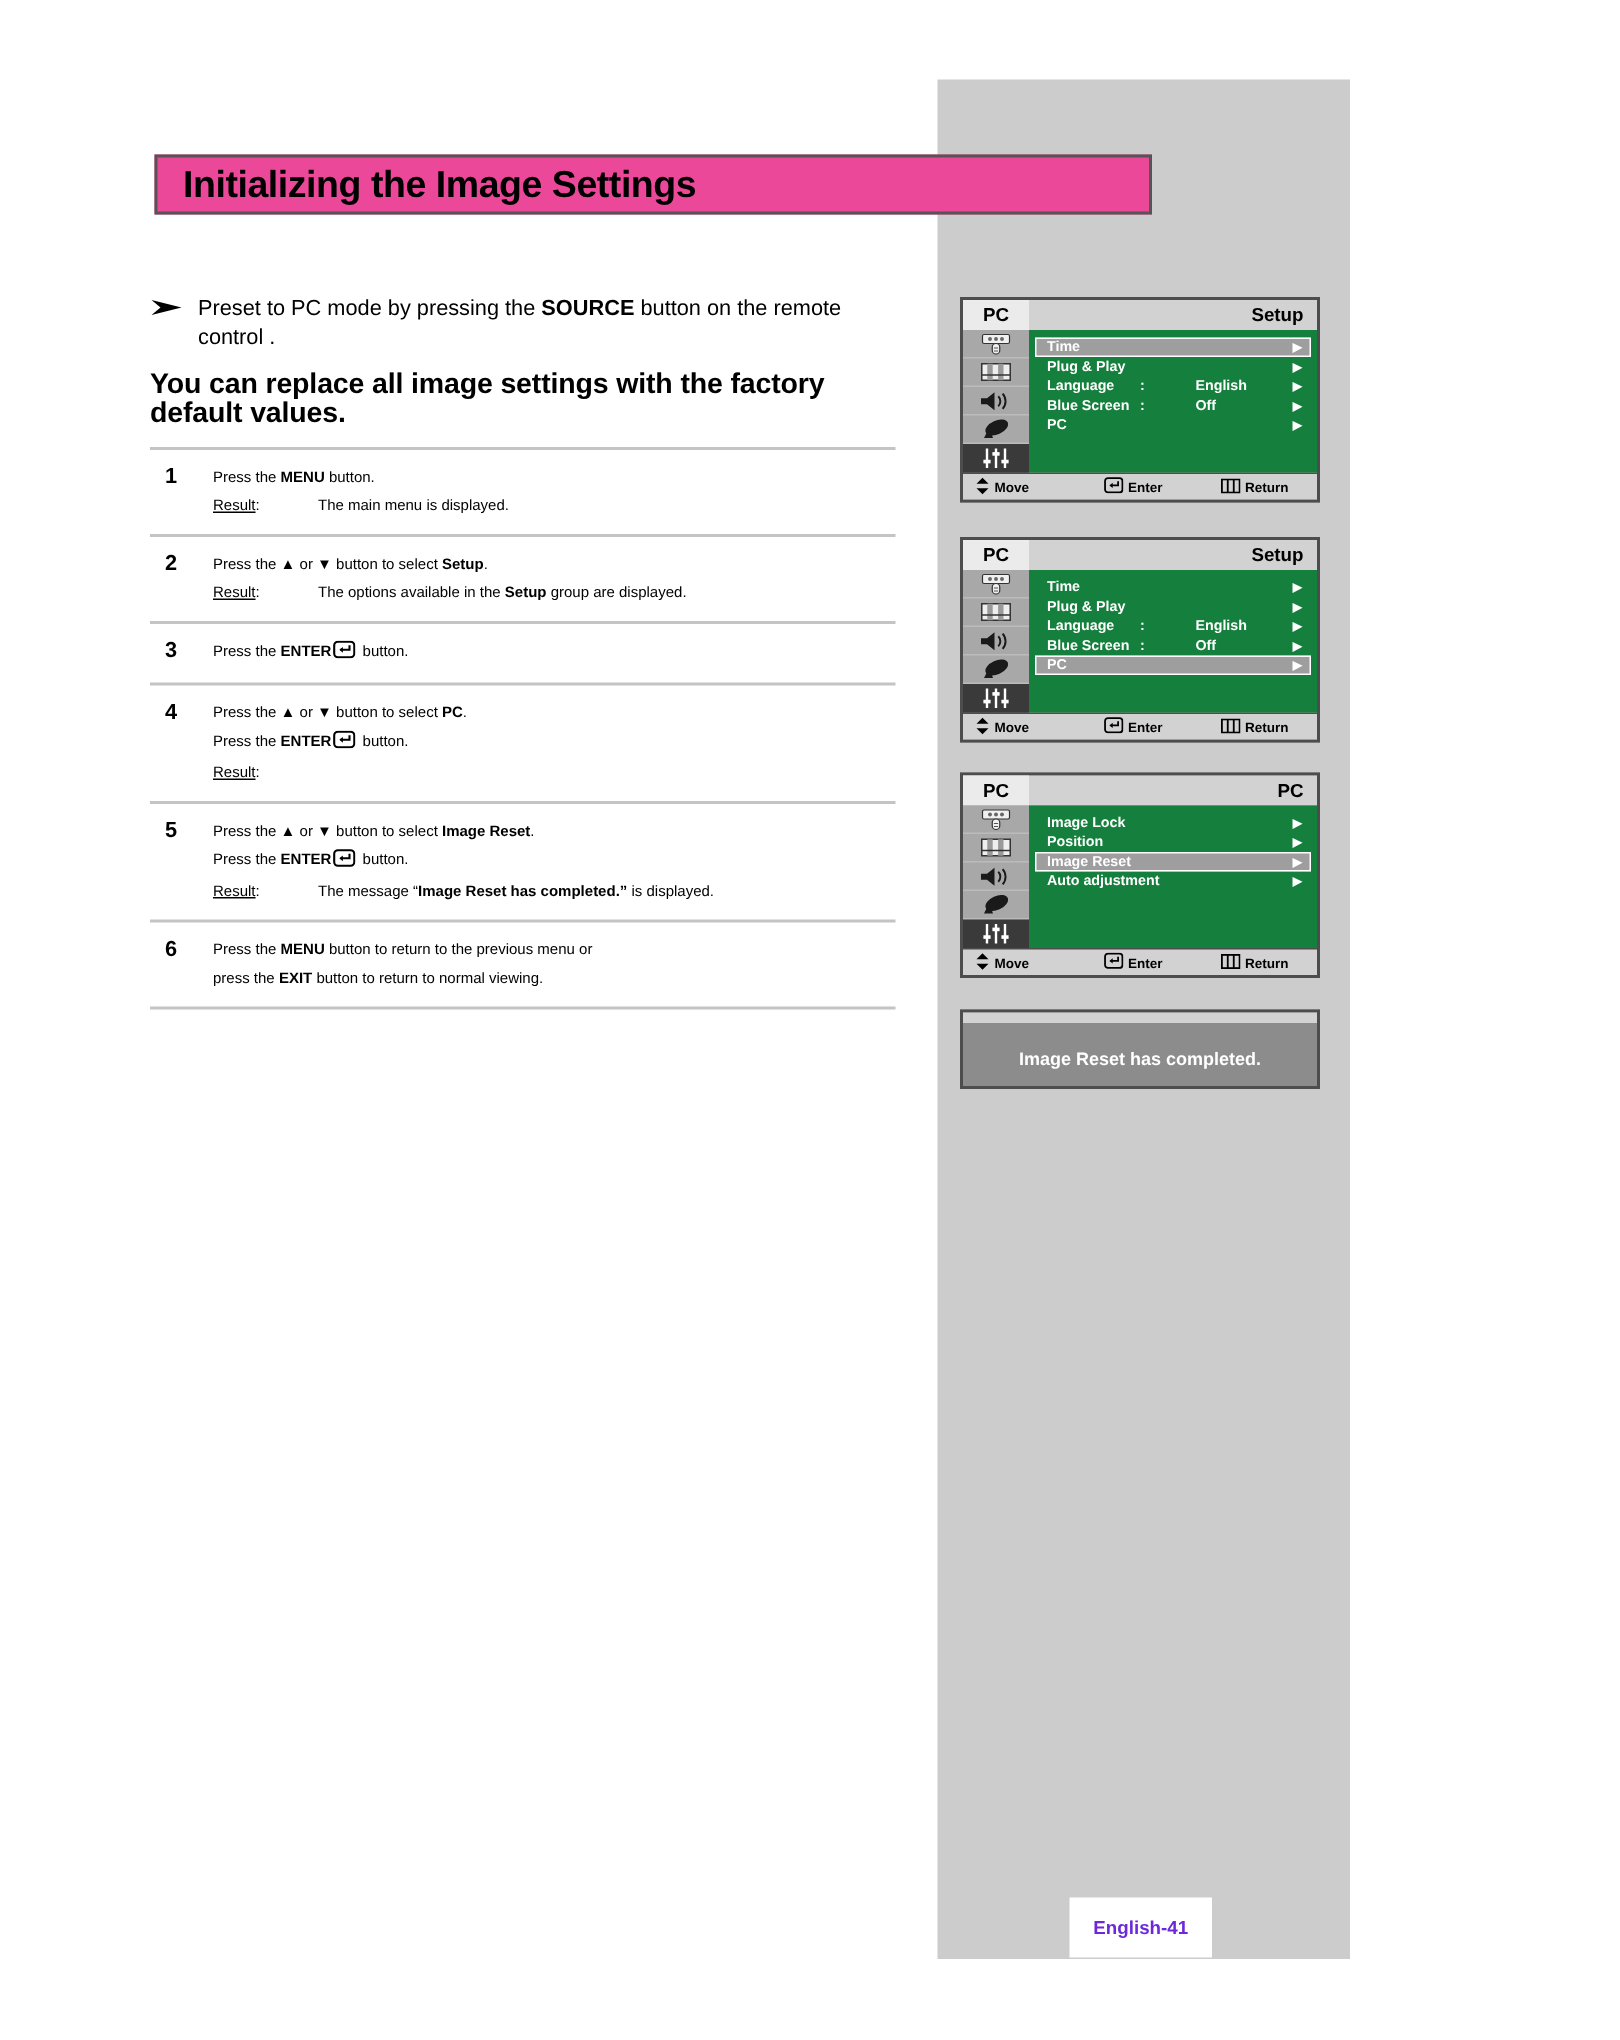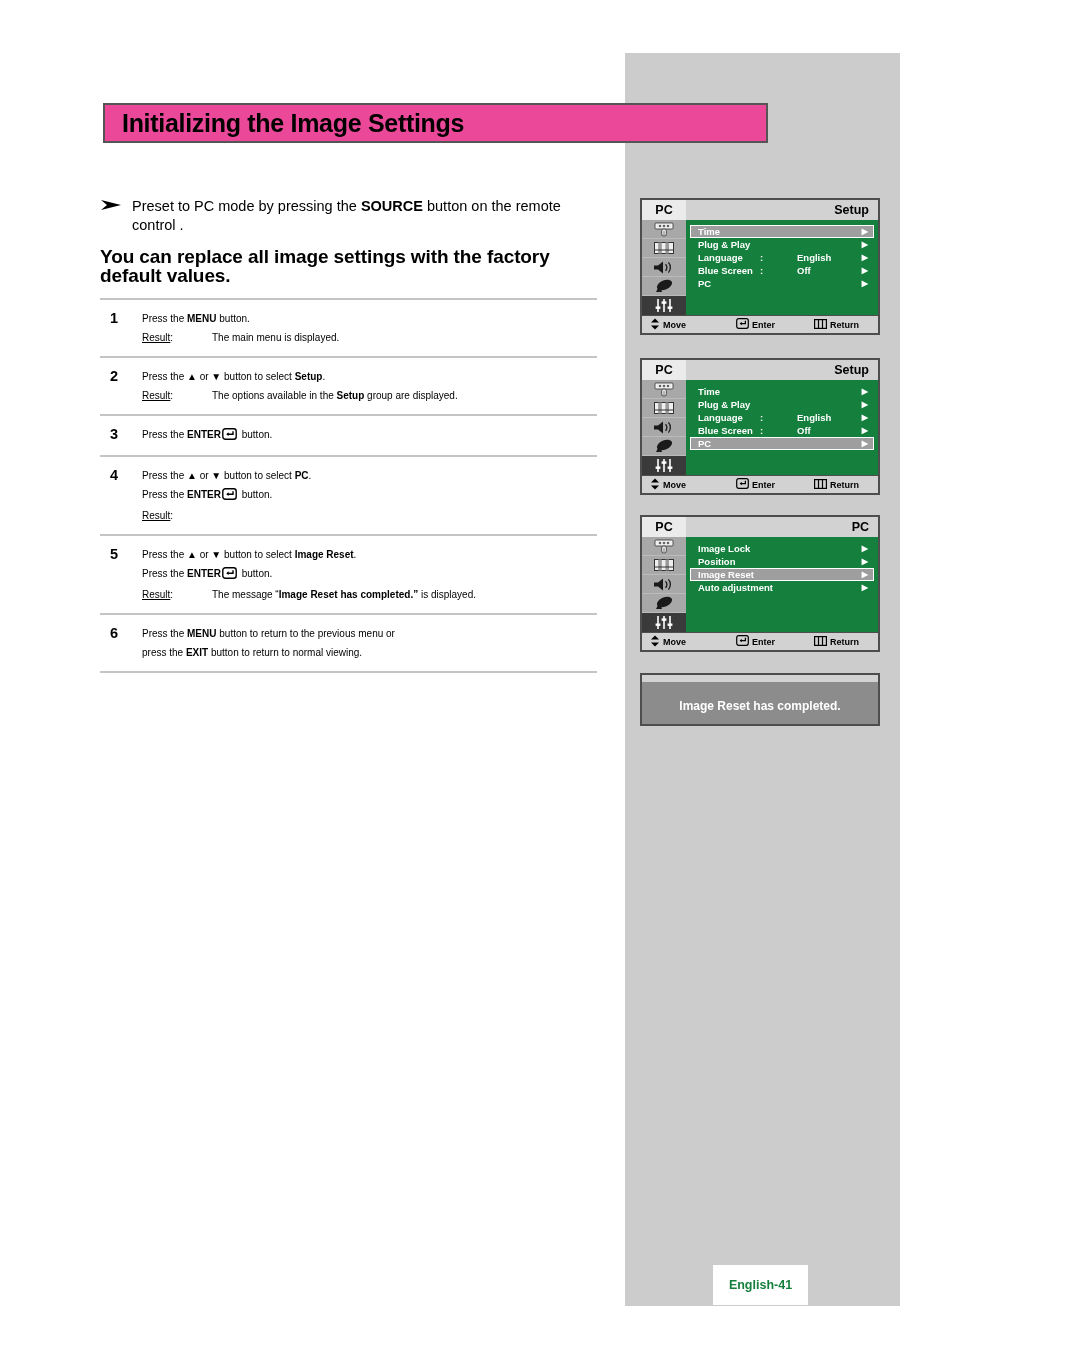--- a/index.html
+++ b/index.html
@@ -269,21 +269,21 @@
     left: 713px;
     top: 1265px;
     width: 95px;
     height: 40px;
     background: #ffffff;
     display: flex;
     align-items: center;
     justify-content: center;
     font-size: 12.5px;
     font-weight: bold;
-    color: #15803d;
+    color: #6d28d9;
   }
 </style>
 </head>
 <body>
 
 <div class="gray-panel"></div>
 
 <div class="title-box">
   <span class="title-text">Initializing the Image Settings</span>
 </div>

